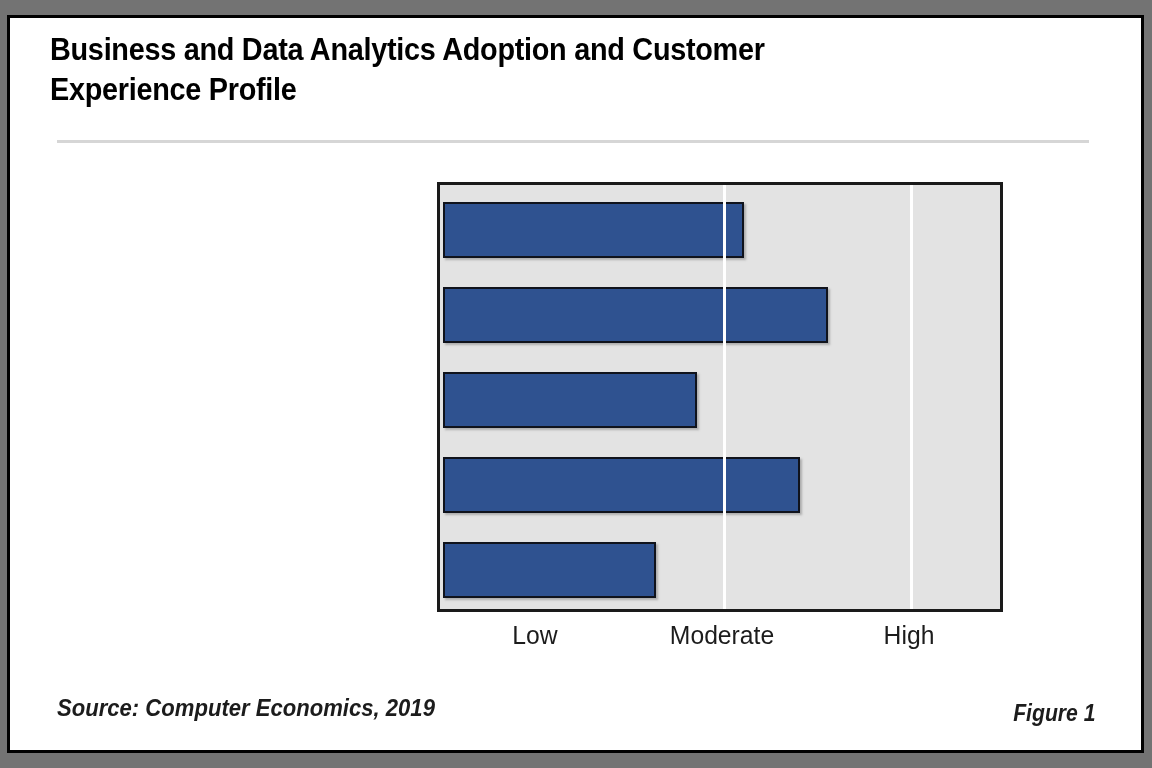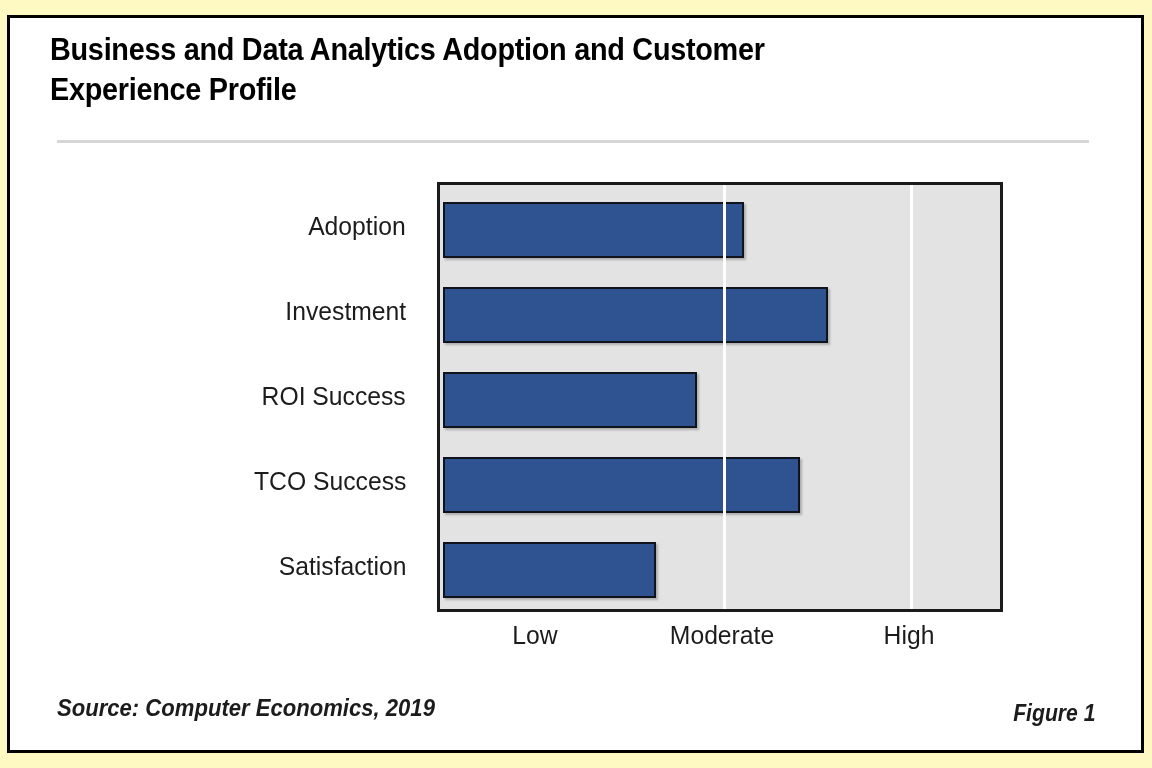--- a/index.html
+++ b/index.html
@@ -12,21 +12,21 @@
     font-family: "Liberation Sans", sans-serif;
     width: 1152px;
     height: 768px;
     overflow: hidden;
   }
 
   #figure-root {
     position: relative;
     width: 1152px;
     height: 768px;
-    background: #fef9c3;
+    background: #737373;
     box-sizing: border-box;
   }
 
   
   .outer-frame {
     position: absolute;
     left: 7px;
     top: 15px;
     width: 1137px;
     height: 738px;
@@ -206,27 +206,20 @@
           </div>
           <div class="bar-row" style="top: 353.6px; width: 560px;">
             <div class="bar" title="Satisfaction" style="width: 212.8px; background: rgb(47, 82, 144); border-color: rgb(16, 19, 28);"></div>
           </div>
         </div>
     <div class="gridline" style="left: 283.367px; background: rgb(255, 255, 255);"></div>
         <div class="gridline" style="left: 470.033px; background: rgb(255, 255, 255);"></div>
       </div>
   </div>
 
-  <div class="cat-labels" id="cat-labels">
-      <div class="cat-label" style="top: 29.4px; color: rgb(28, 28, 28);">Adoption</div>
-      <div class="cat-label" style="top: 114.2px; color: rgb(28, 28, 28);">Investment</div>
-      <div class="cat-label" style="top: 199px; color: rgb(28, 28, 28);">ROI Success</div>
-      <div class="cat-label" style="top: 283.8px; color: rgb(28, 28, 28);">TCO Success</div>
-      <div class="cat-label" style="top: 368.6px; color: rgb(28, 28, 28);">Satisfaction</div>
-    </div>
 
   <div class="tick-labels" id="tick-labels">
       <div class="tick-label" style="left: 98.2px; color: rgb(28, 28, 28);">Low</div>
       <div class="tick-label" style="left: 284.867px; color: rgb(28, 28, 28);">Moderate</div>
       <div class="tick-label" style="left: 471.533px; color: rgb(28, 28, 28);">High</div>
     </div>
 
   <div class="footer-source">Source: Computer Economics, 2019</div>
   <div class="footer-figure">Figure 1</div>
 

